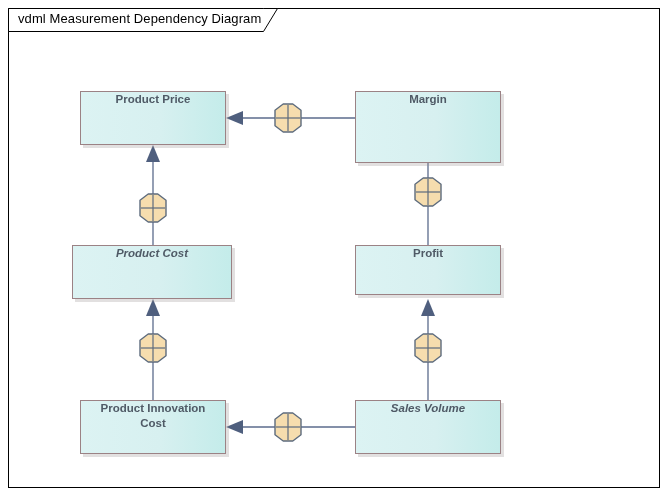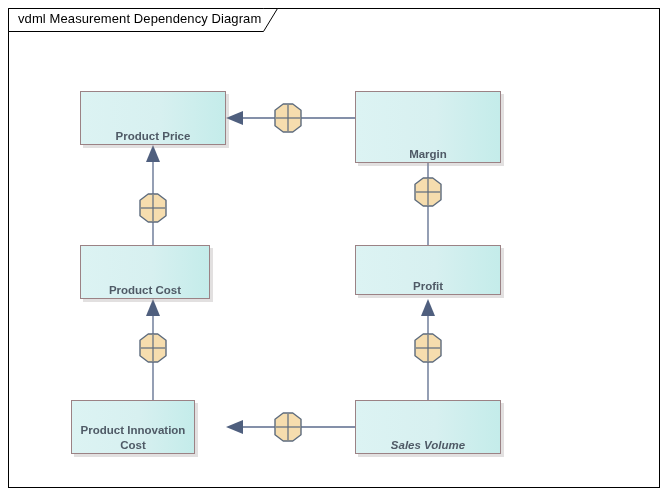--- a/index.html
+++ b/index.html
@@ -63,36 +63,36 @@
   }
 
   
   .node-box {
     position: absolute;
     box-sizing: border-box;
     border: 1px solid #9b8285;
     background: linear-gradient(to right, #dcf3f3 0%, #d7f0f0 55%, #c4ecea 100%);
     box-shadow: 3px 3px 0 0 rgba(150,145,145,0.28);
     display: flex;
-    align-items: flex-end;
+    align-items: flex-start;
     justify-content: center;
     text-align: center;
   }
   .node-label {
     font-size: 11.5px;
     font-weight: bold;
     color: #4f5a66;
     line-height: 15px;
     padding: 0 6px;
   }
 
   
   #node-product-price      { left: 80px;  top: 91px;  width: 146px; height: 54px; }
-  #node-product-cost       { left: 80px;  top: 245px; width: 130px; height: 54px; }
-  #node-product-innovation { left: 71px;  top: 400px; width: 124px; height: 54px; }
+  #node-product-cost       { left: 72px;  top: 245px; width: 160px; height: 54px; font-style: italic; }
+  #node-product-innovation { left: 80px;  top: 400px; width: 146px; height: 54px; }
   
   #node-margin             { left: 355px; top: 91px;  width: 146px; height: 72px; }
   #node-profit             { left: 355px; top: 245px; width: 146px; height: 50px; }
   #node-sales-volume       { left: 355px; top: 400px; width: 146px; height: 54px; font-style: italic; }
 </style>
 </head>
 <body>
 
 <div id="diagram-frame"></div>
 

